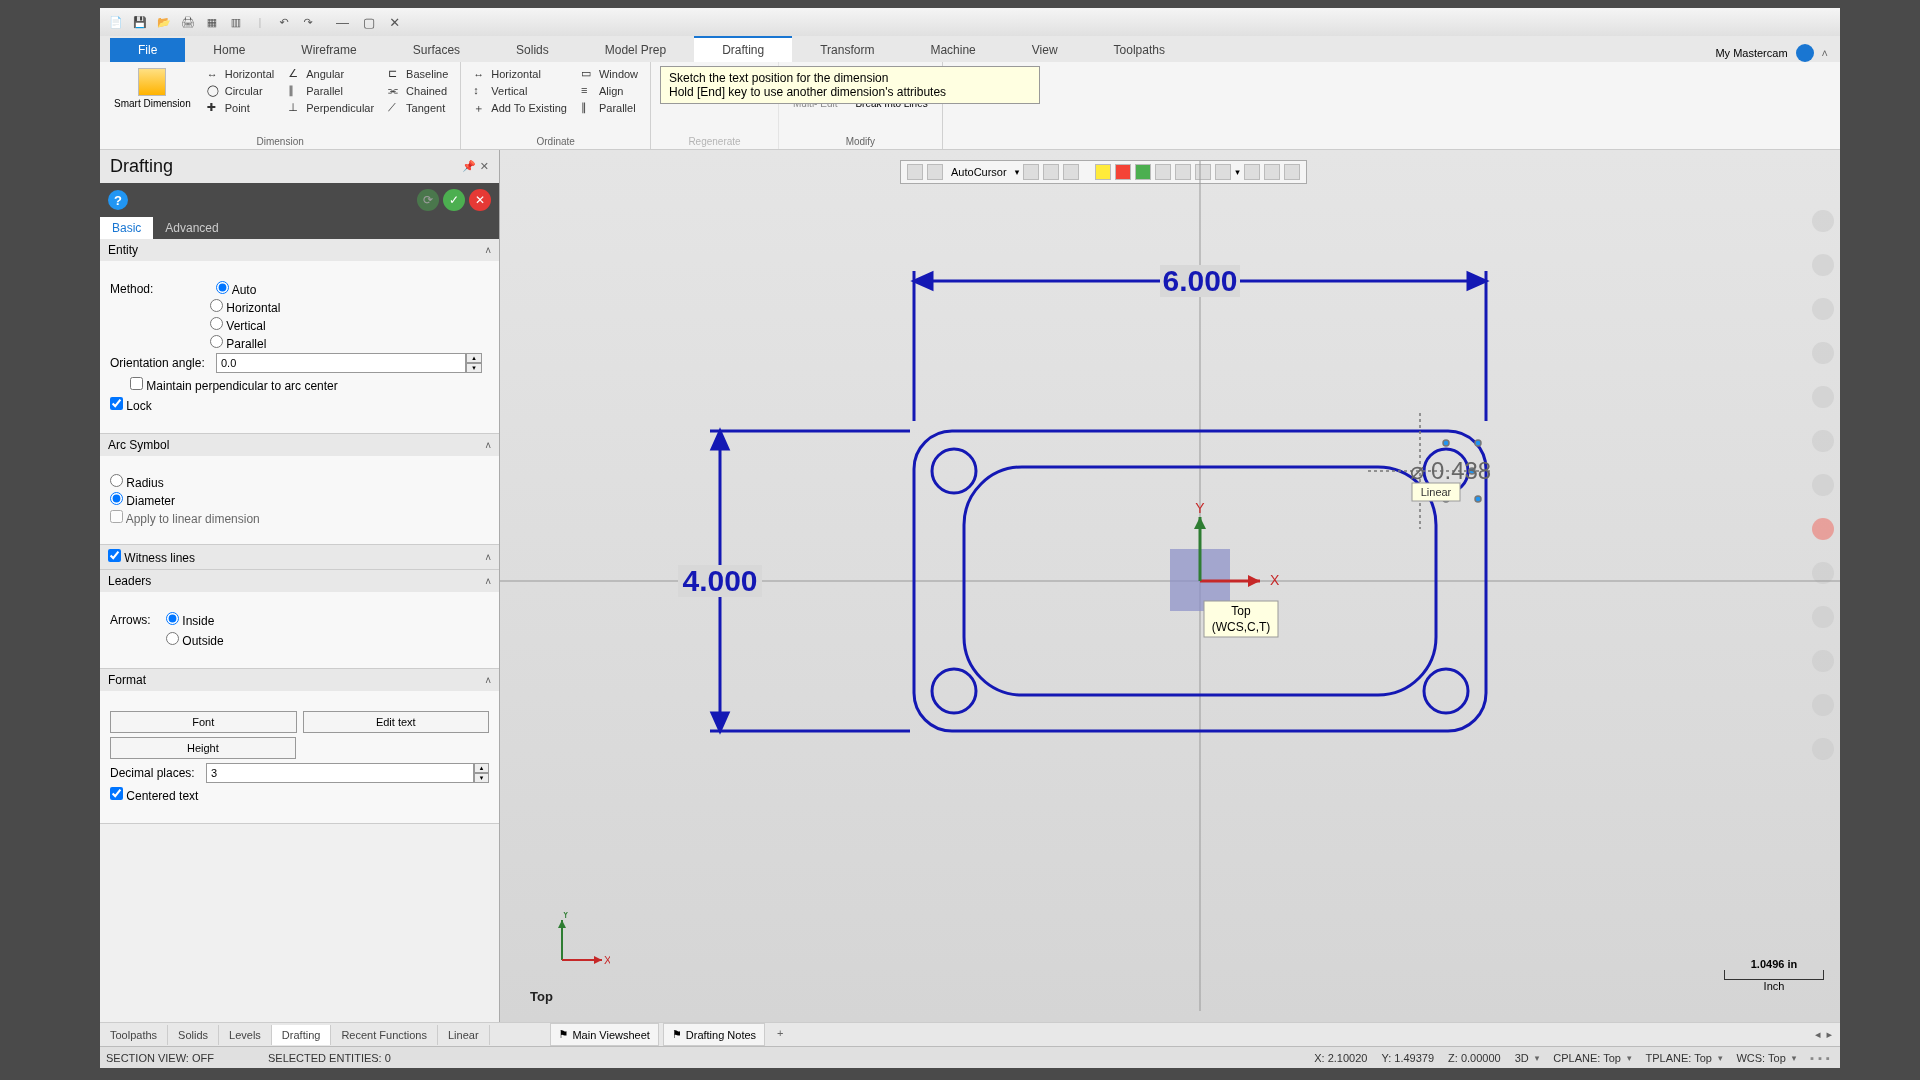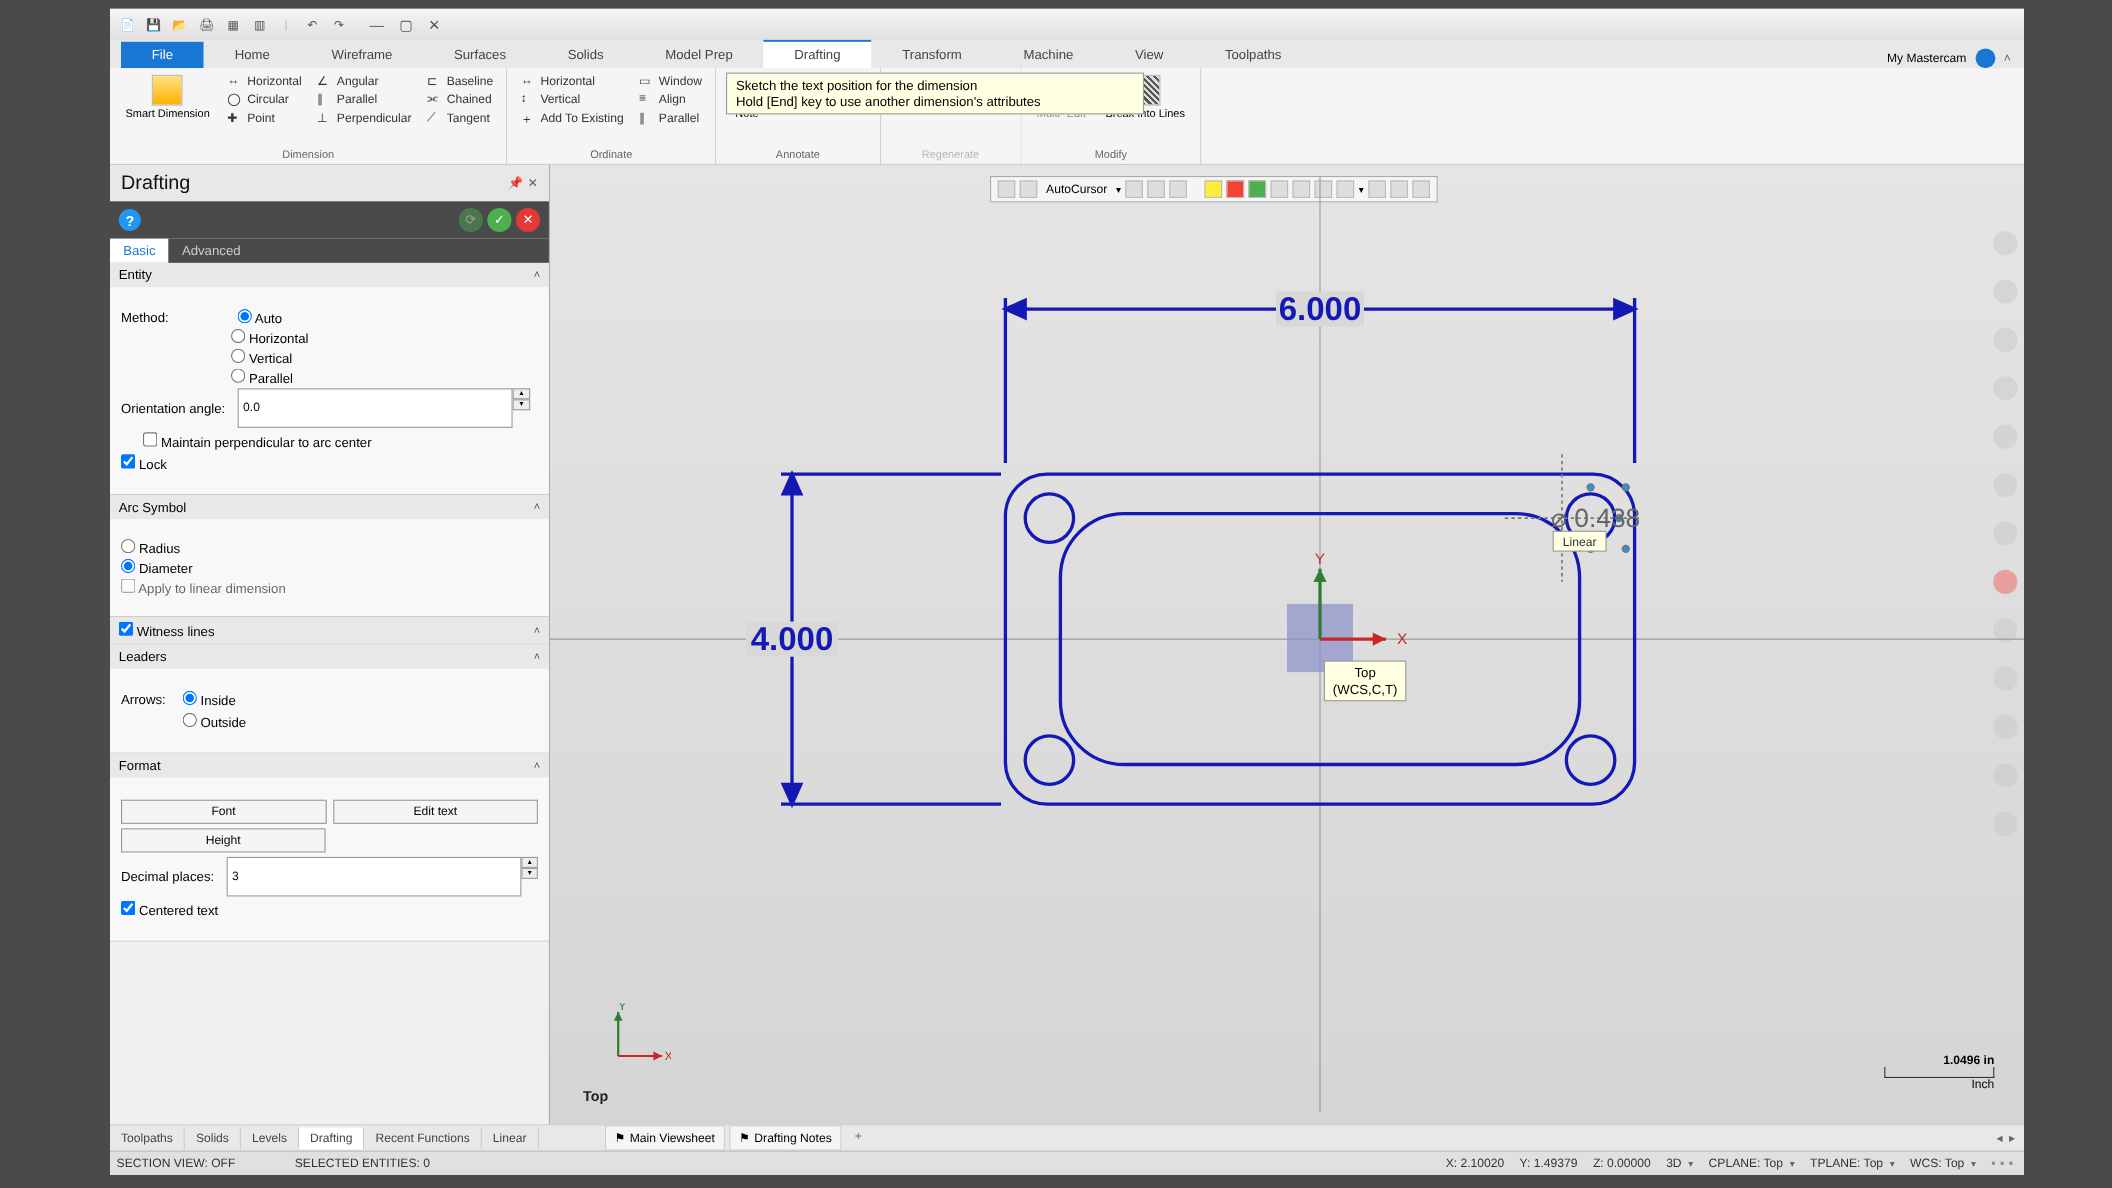--- a/index.html
+++ b/index.html
@@ -55,21 +55,21 @@
 .ptabs .ptab { padding: 4px 12px; color: #ccc; cursor: pointer; font-size: 12px; }
 .ptabs .ptab.active { background: #ffffff; color: #1976d2; }
 .psection { border-bottom: 1px solid #ccc; }
 .psec-head { background: #e8e8e8; padding: 4px 8px; display: flex; justify-content: space-between; align-items: center; cursor: pointer; }
 .psec-head .chev { font-size: 10px; color: #555; }
 .psec-body { padding: 18px 10px; background: #f8f8f8; }
 .frow { display: flex; align-items: center; gap: 6px; padding: 2px 0; }
 .frow label { min-width: 100px; }
 .radio-col { display: flex; flex-direction: column; gap: 2px; margin-left: 100px; }
 .radio-col.noindent { margin-left: 0; }
-input[type=text].spin { width: 250px; height: 36px; border: 1px solid #999; padding: 0 4px; font-size: 11px; }
+input[type=text].spin { width: 250px; height: 20px; border: 1px solid #999; padding: 0 4px; font-size: 11px; }
 .spinwrap { position: relative; display: flex; }
 .spinbtns { width: 16px; display: flex; flex-direction: column; }
 .spinbtns span { height: 10px; border: 1px solid #999; background: #eee; font-size: 7px; text-align: center; line-height: 8px; cursor: pointer; }
 .fbtn { flex: 1; height: 22px; border: 1px solid #999; background: #f5f5f5; cursor: pointer; font-size: 11px; }
 
 
 .canvas { flex: 1; position: relative; background: linear-gradient(#e5e5e5,#d5d5d5); overflow: hidden; }
 .float-tb { position: absolute; left: 400px; top: 10px; height: 24px; background: #f5f5f5; border: 1px solid #aaa; display: flex; align-items: center; gap: 4px; padding: 0 6px; font-size: 11px; }
 .float-tb .fb { width: 16px; height: 16px; background: #ddd; border: 1px solid #bbb; cursor: pointer; }
 .float-tb .autoc { padding: 0 4px; }
@@ -79,21 +79,21 @@
 .rgutter span { width: 22px; height: 22px; border-radius: 50%; background: rgba(200,200,200,0.5); cursor: pointer; }
 
 
 .drawing { position: absolute; left: 0; top: 0; width: 100%; height: 100%; }
 
 
 .gnomon { position: absolute; left: 50px; bottom: 50px; }
 .view-label { position: absolute; left: 30px; bottom: 18px; font-size: 13px; font-weight: bold; color: #222; }
 
 
-.scalebar { position: absolute; right: 27px; bottom: 30px; text-align: right; font-size: 11px; }
+.scalebar { position: absolute; right: 16px; bottom: 30px; text-align: center; font-size: 11px; }
 .scalebar .bar { width: 100px; height: 10px; border: 1px solid #333; border-top: none; }
 
 
 .btabs { height: 24px; background: #e8e8e8; display: flex; align-items: center; font-size: 11px; border-top: 1px solid #ccc; }
 .btabs .left { display: flex; }
 .btabs .bt { padding: 4px 10px; border-right: 1px solid #ccc; cursor: pointer; color: #444; }
 .btabs .bt.active { background: #fff; }
 .btabs .mid { margin-left: 60px; display: flex; gap: 4px; }
 .btabs .mbt { padding: 4px 8px; border: 1px solid #ccc; background: #f5f5f5; cursor: pointer; display: flex; align-items: center; gap: 4px; }
 .btabs .plus { padding: 4px 8px; cursor: pointer; color: #666; }
@@ -230,39 +230,20 @@
             </div>
           <div class="rbtn">
               <span class="ri">∥</span>
               <span>Parallel</span>
             </div>
         </div>
       </div>
       <div class="glabel">Ordinate</div>
     </div>
 
-    <div class="rgroup">
-      <div class="gbody">
-        <div class="bigbtn">
-          <span class="bi"></span>
-          <span class="blabel">Note</span>
-        </div>
-        <div class="rcol">
-          <div class="rbtn">
-              <span class="ri">▨</span>
-              <span>Cross Hatch</span>
-            </div>
-          <div class="rbtn disabled">
-              <span class="ri">↘</span>
-              <span>Leader</span>
-            </div>
-        </div>
-      </div>
-      <div class="glabel">Annotate</div>
-    </div>
 
     <div class="rgroup disabled">
       <div class="gbody">
         <div class="bigbtn">
             <span class="bi"></span>
           </div>
         <div class="rcol">
           <div class="rbtn">
               <span class="ri">✓</span>
               <span>Validate</span>

